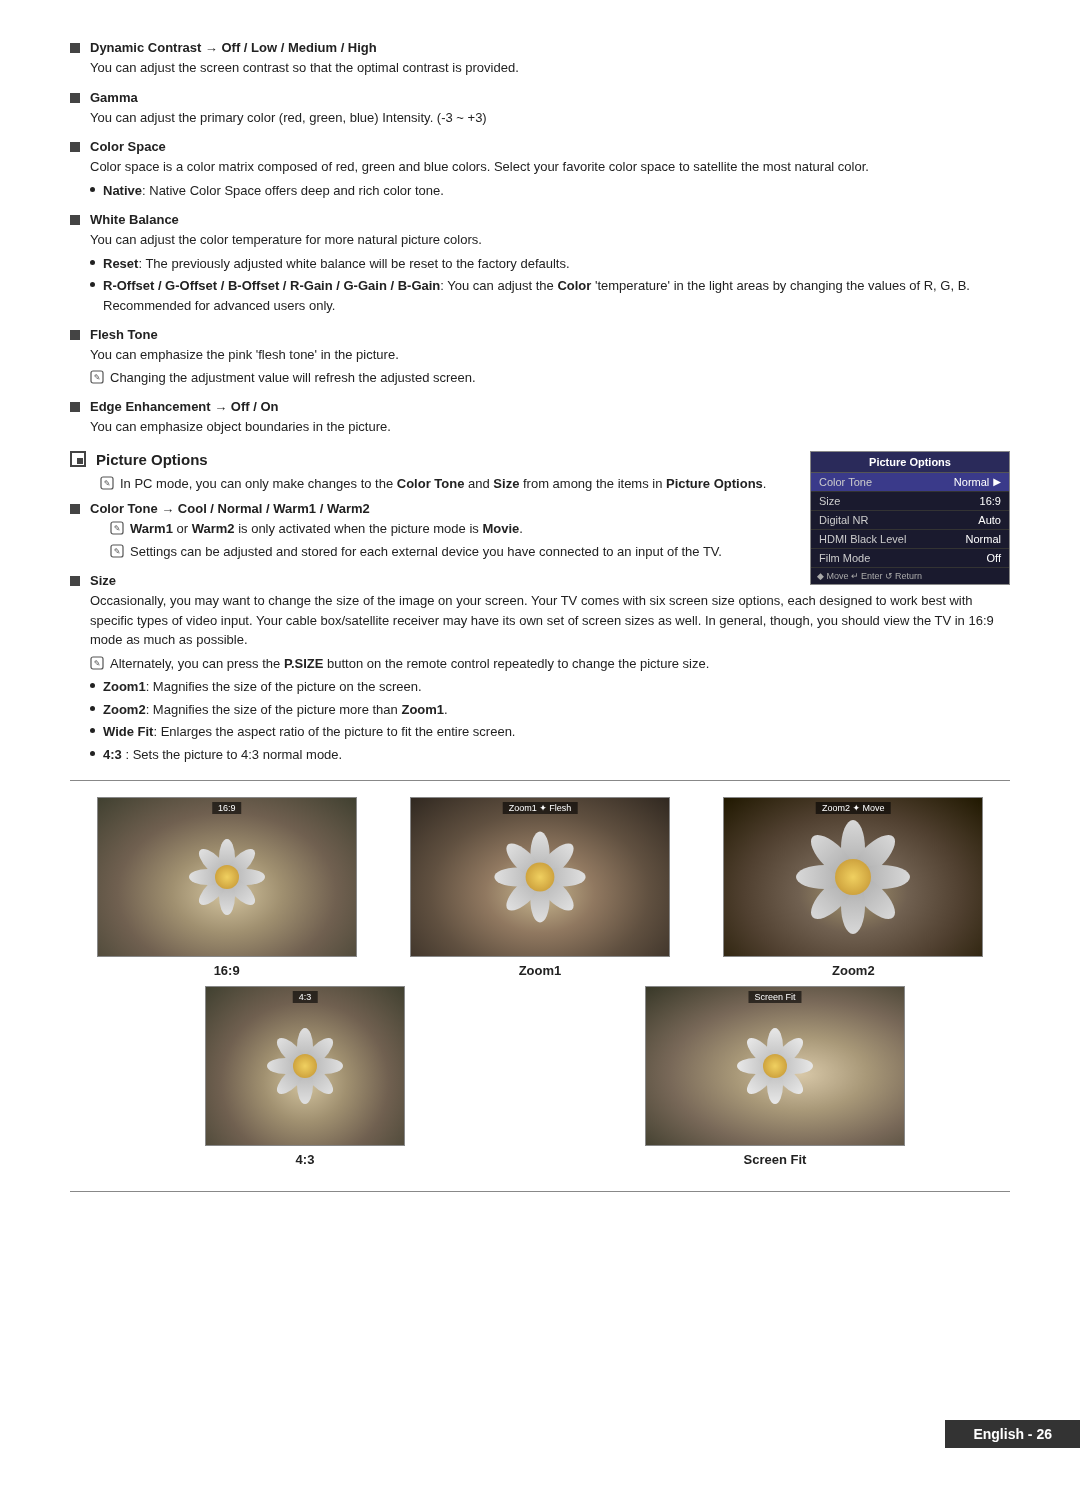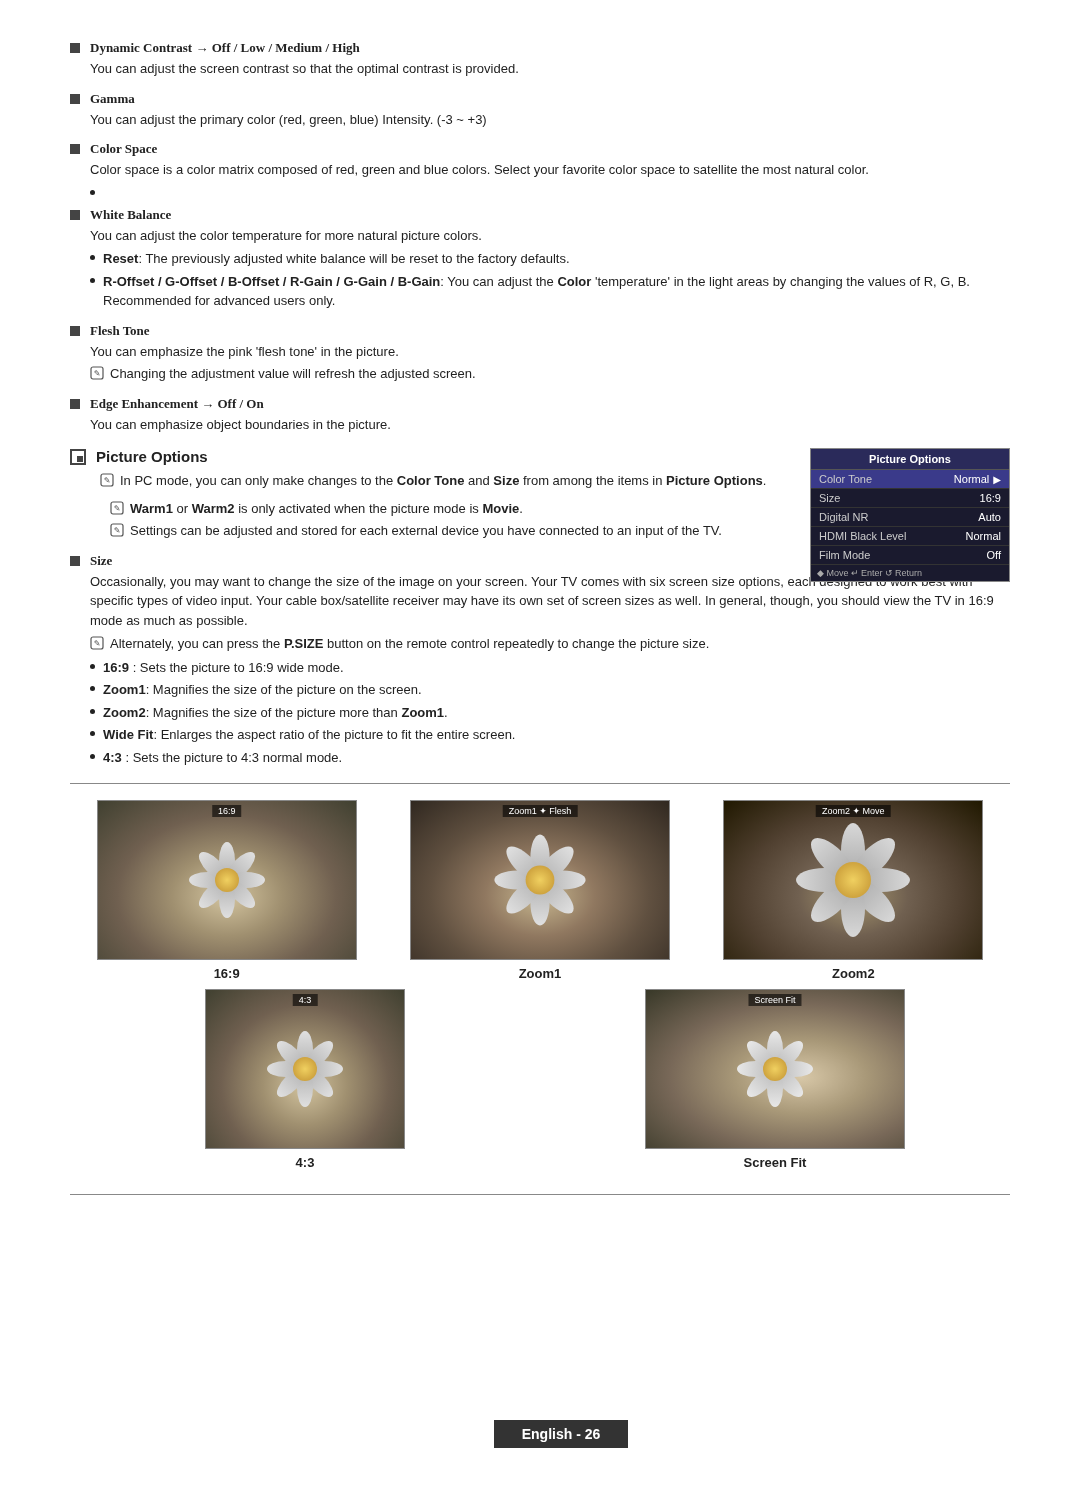--- a/index.html
+++ b/index.html
@@ -18,21 +18,20 @@
     }
 
     .section-item {
       margin-bottom: 12px;
     }
 
     .section-header {
       display: flex;
       align-items: flex-start;
       margin-bottom: 3px;
-      font-family: Liberation Serif, serif;
     }
 
     .bullet-square {
       display: inline-block;
       width: 10px;
       height: 10px;
       background: #444;
       margin-right: 10px;
       margin-top: 3px;
       flex-shrink: 0;
@@ -242,21 +241,21 @@
       margin-top: 6px;
     }
 
     
     .page-footer {
       position: absolute;
       bottom: 40px;
       left: 0;
       right: 0;
       display: flex;
-      justify-content: center;
+      justify-content: flex-end;
       padding-left: 42px;
     }
 
     .footer-badge {
       background: #333;
       color: #fff;
       padding: 6px 28px;
       font-size: 14px;
       font-weight: bold;
     }
@@ -290,20 +289,21 @@
 
   <div class="section-item">
     <div class="section-header">
       <span class="bullet-square"></span>
       <span class="section-title"><b>Color Space</b></span>
     </div>
     <div class="section-body">Color space is a color matrix composed of red, green and blue colors. Select your favorite color space to satellite the most natural color.</div>
     <ul class="bullet-list">
       <li>
         <span class="bullet-dot"></span>
+        <span><b>Native</b>: Native Color Space offers deep and rich color tone.</span>
       </li>
     </ul>
   </div>
 
   <div class="section-item">
     <div class="section-header">
       <span class="bullet-square"></span>
       <span class="section-title"><b>White Balance</b></span>
     </div>
     <div class="section-body">You can adjust the color temperature for more natural picture colors.</div>
@@ -384,20 +384,24 @@
       <span class="note-icon">
         <svg viewBox="0 0 14 14" fill="none" xmlns="http://www.w3.org/2000/svg">
           <rect x="1" y="1" width="12" height="12" rx="2" stroke="#555" stroke-width="1.2" fill="none"></rect>
           <text x="7" y="10" text-anchor="middle" font-size="8" fill="#555" font-family="Arial">✎</text>
         </svg>
       </span>
       <span>In PC mode, you can only make changes to the <b>Color Tone</b> and <b>Size</b> from among the items in <b>Picture Options</b>.</span>
     </div>
 
     <div class="section-item">
+      <div class="section-header">
+        <span class="bullet-square"></span>
+        <span class="section-title"><b>Color Tone → Cool / Normal / Warm1 / Warm2</b></span>
+      </div>
       <div class="indent-body" style="margin-left:40px;">
         <div class="note-row">
           <span class="note-icon">
             <svg viewBox="0 0 14 14" fill="none" xmlns="http://www.w3.org/2000/svg">
               <rect x="1" y="1" width="12" height="12" rx="2" stroke="#555" stroke-width="1.2" fill="none"></rect>
               <text x="7" y="10" text-anchor="middle" font-size="8" fill="#555" font-family="Arial">✎</text>
             </svg>
           </span>
           <span><b>Warm1</b> or <b>Warm2</b> is only activated when the picture mode is <b>Movie</b>.</span>
         </div>
@@ -422,24 +426,20 @@
       <div class="note-row" style="margin-left:20px; margin-top:4px;">
         <span class="note-icon">
           <svg viewBox="0 0 14 14" fill="none" xmlns="http://www.w3.org/2000/svg">
             <rect x="1" y="1" width="12" height="12" rx="2" stroke="#555" stroke-width="1.2" fill="none"></rect>
             <text x="7" y="10" text-anchor="middle" font-size="8" fill="#555" font-family="Arial">✎</text>
           </svg>
         </span>
         <span>Alternately, you can press the <b>P.SIZE</b> button on the remote control repeatedly to change the picture size.</span>
       </div>
       <ul class="bullet-list">
-        <li>
-          <span class="bullet-dot"></span>
-          <span><b>16:9</b> : Sets the picture to 16:9 wide mode.</span>
-        </li>
         <li>
           <span class="bullet-dot"></span>
           <span><b>Zoom1</b>: Magnifies the size of the picture on the screen.</span>
         </li>
         <li>
           <span class="bullet-dot"></span>
           <span><b>Zoom2</b>: Magnifies the size of the picture more than <b>Zoom1</b>.</span>
         </li>
         <li>
           <span class="bullet-dot"></span>

